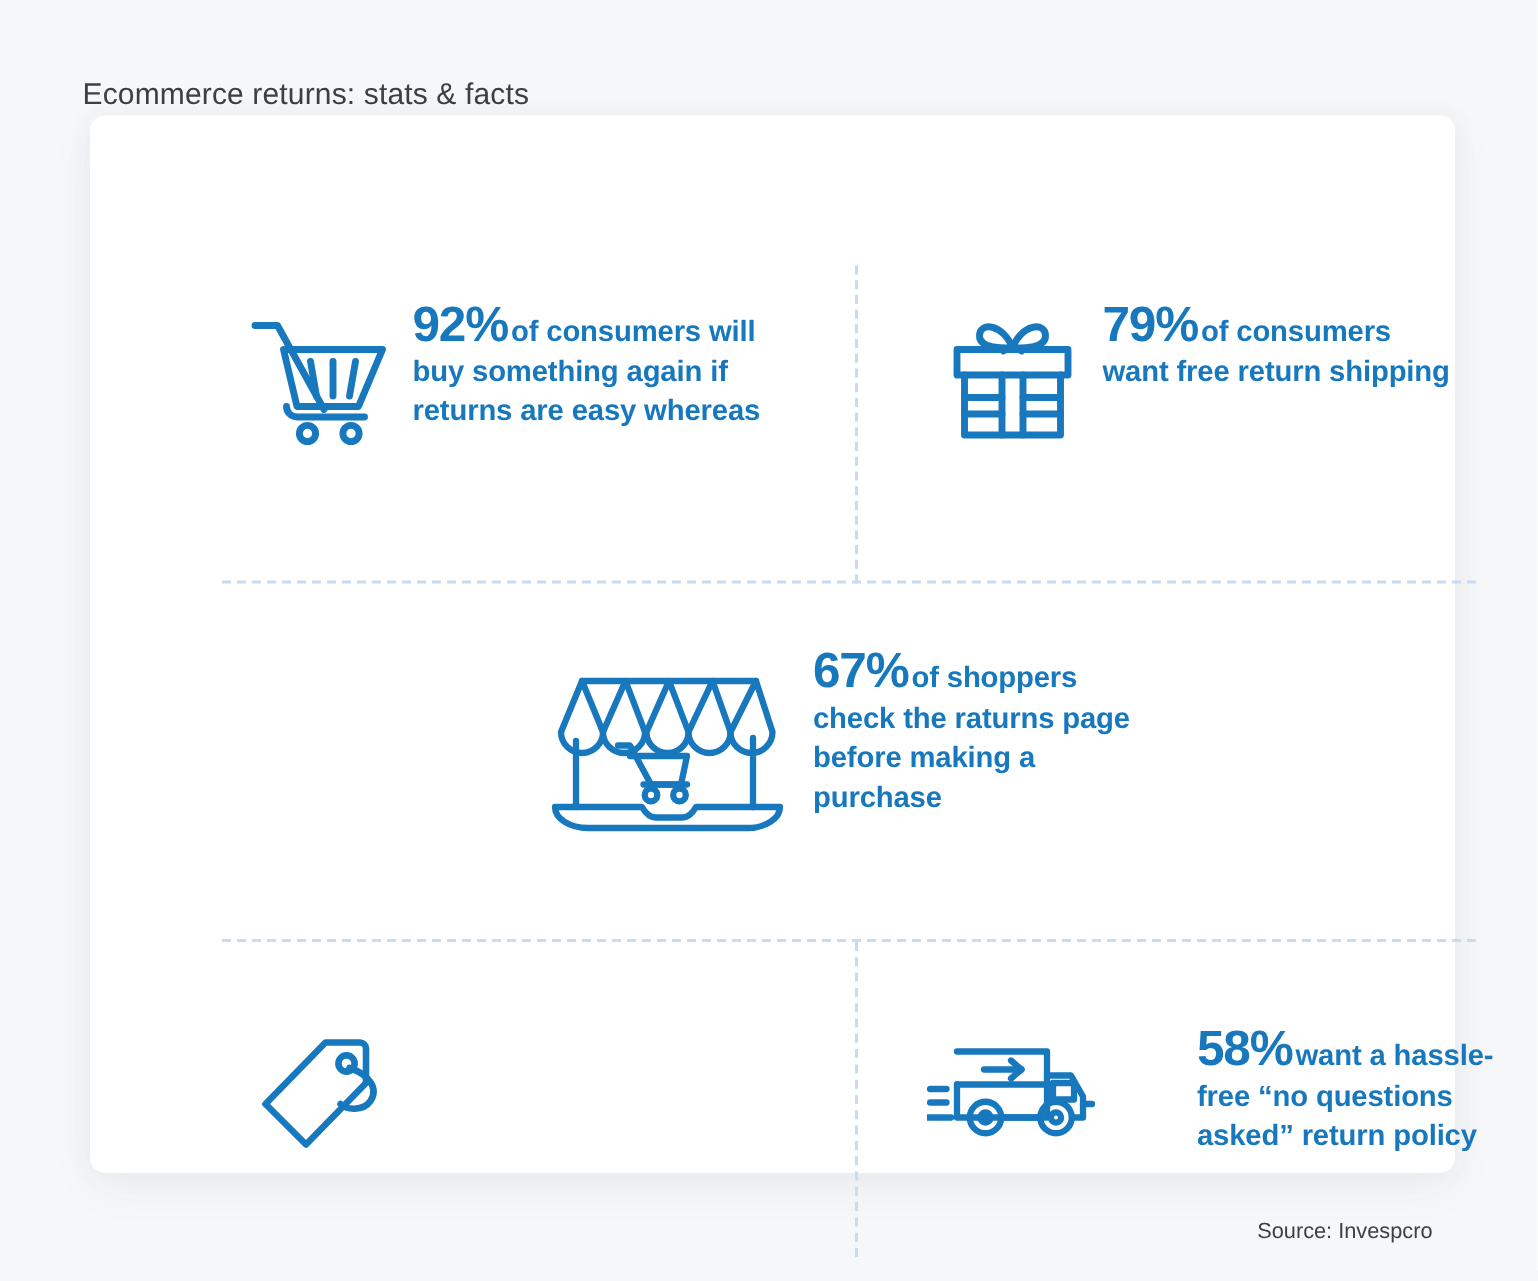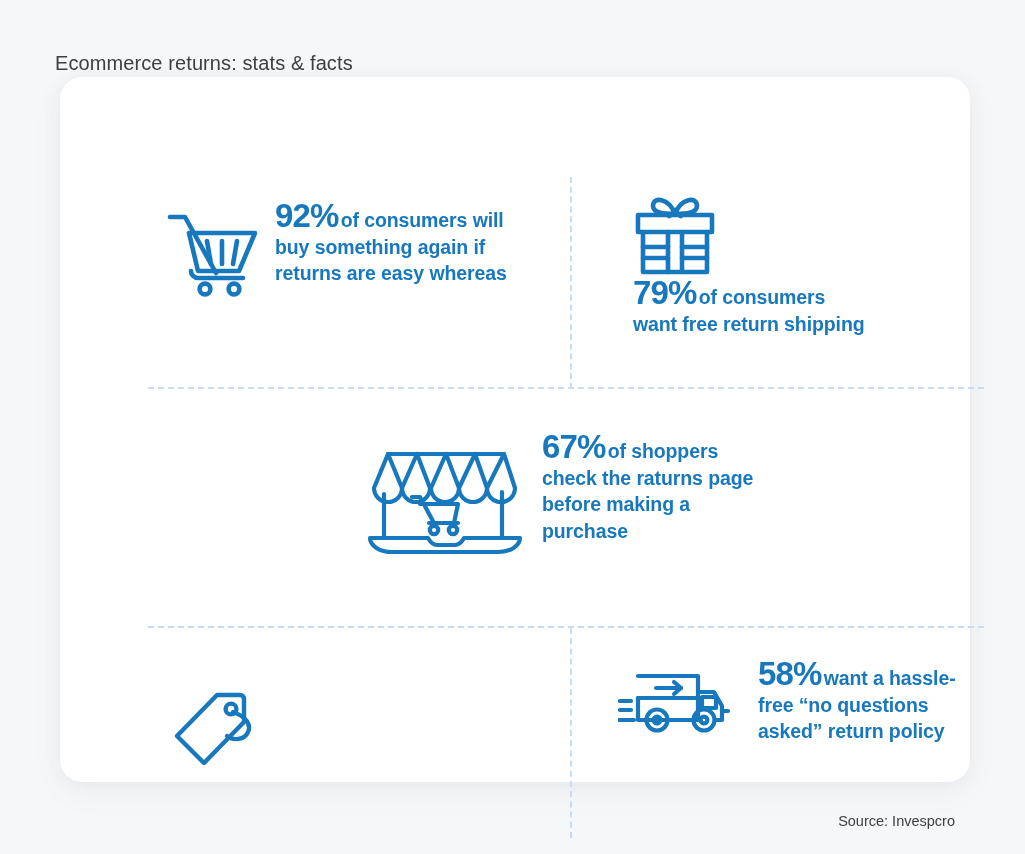--- a/index.html
+++ b/index.html
@@ -30,21 +30,21 @@
   }
 
   
   .card {
     position: absolute;
     left: 60px;
     top: 77px;
     width: 910px;
     height: 705px;
     background: #ffffff;
-    border-radius: 22px;
+    border-radius: 10px;
     box-shadow: 0 2px 18px rgba(60, 72, 88, 0.055),
                 0 10px 34px rgba(60, 72, 88, 0.045);
   }
 
   
   .divider-h {
     position: absolute;
     height: 0;
     border-top: 2px dashed #c7dcf1;
   }
@@ -82,33 +82,33 @@
     letter-spacing: -0.8px;
     font-weight: bold;
     margin-right: 2px;
   }
 
   
   #stat-0 { left: 106px; top: 126px; }
   #stat-0 .icon-wrap { margin-right: 16px; margin-top: 6px; }
   #stat-0 .stat-text { width: 232px; }
 
-  #stat-1 { left: 573px; top: 108px; flex-direction: column; }
+  #stat-1 { left: 573px; top: 126px; }
   #stat-1 .icon-wrap { margin-right: 18px; margin-top: 5px; }
   #stat-1 .stat-text { width: 240px; }
 
   #stat-2 { left: 306px; top: 357px; }
   #stat-2 .icon-wrap { margin-right: 16px; margin-top: 8px; }
   #stat-2 .stat-text { width: 222px; }
 
   #stat-3 { left: 113px; top: 605px; }
   #stat-3 .icon-wrap { margin-right: 20px; margin-top: 7px; }
   #stat-3 .stat-text { width: 205px; }
 
-  #stat-4 { left: 558px; top: 584px; }
+  #stat-4 { left: 558px; top: 609px; gap: 40px; }
   #stat-4 .icon-wrap { margin-right: 22px; margin-top: 7px; }
   #stat-4 .stat-text { width: 206px; }
 
   
   .source {
     position: absolute;
     right: 70px;
     top: 813px;
     font-size: 14.5px;
     color: #404040;

